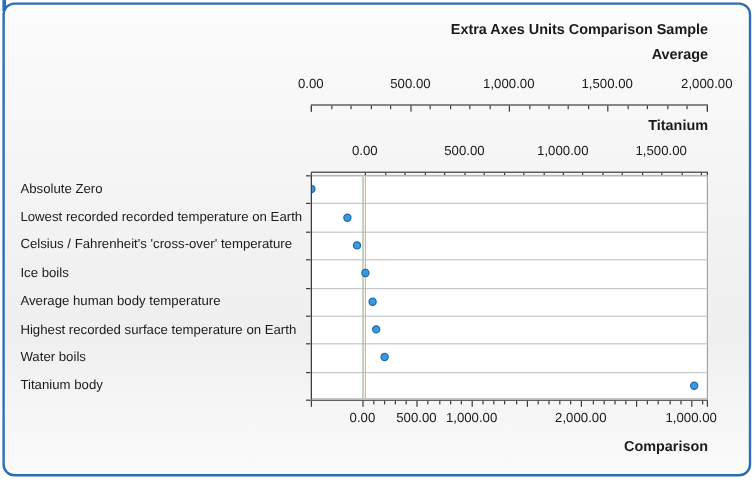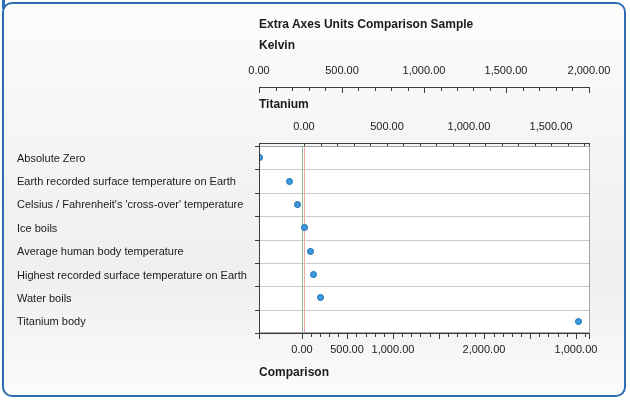--- a/index.html
+++ b/index.html
@@ -8,21 +8,21 @@
     font-family:"Liberation Sans",sans-serif;color:#1a1a1a;background:#ffffff;
   }
   .frame{
     position:absolute;left:2px;top:2px;width:624px;height:395px;
     border:2px solid #2d6db6;border-radius:10px;
     background:linear-gradient(180deg,#fcfcfc 0%,#f3f3f3 45%,#efefef 70%,#fbfbfb 100%);
     box-sizing:border-box;
   }
   .frame-notch{position:absolute;left:2px;top:0;width:3px;height:9px;background:#2d6db6;}
   .chart-title,.axis-name{
-    position:absolute;left:259px;width:331px;text-align:left;
+    position:absolute;left:259px;width:331px;text-align:right;
     font-size:12px;font-weight:bold;color:#1a1a1a;white-space:nowrap;
   }
   .chart-title{top:17px;}
   .tick-label{
     position:absolute;width:70px;margin-left:-35px;text-align:center;
     font-size:11px;color:#1a1a1a;white-space:nowrap;
   }
   .axis-line{position:absolute;height:1px;background:#3c3c3c;}
   .tick{position:absolute;width:1px;background:#3c3c3c;}
   .plot-area{
@@ -44,21 +44,21 @@
 </style>
 </head>
 <body>
 
 <div class="stage">
   <div class="frame"></div>
   <div class="frame-notch"></div>
 
   <div class="chart-title">Extra Axes Units Comparison Sample</div>
 
-  <div class="axis-name" style="top:38px">Kelvin</div>
+  <div class="axis-name" style="top:38px">Average</div>
   <div class="axis-name" style="top:97px">Titanium</div>
   <div class="axis-name" style="top:365px">Comparison</div>
 
   <div id="axes-layer">
       <div class="axis-line" style="left: 259px; top: 87px; width: 331px; background: rgb(60, 60, 60);"></div>
       <div class="tick" style="left: 259px; top: 88px; height: 5px; background: rgb(60, 60, 60);"></div>
       <div class="tick" style="left: 589px; top: 88px; height: 5px; background: rgb(60, 60, 60);"></div>
       <div class="tick" style="left: 259px; top: 88px; height: 5px; background: rgb(60, 60, 60);"></div>
       <div class="tick" style="left: 342px; top: 88px; height: 5px; background: rgb(60, 60, 60);"></div>
       <div class="tick" style="left: 424px; top: 88px; height: 5px; background: rgb(60, 60, 60);"></div>
@@ -146,21 +146,21 @@
       <div class="tick" style="left: 567px; top: 334px; height: 3px; background: rgb(60, 60, 60);"></div>
       <div class="tick" style="left: 585px; top: 334px; height: 3px; background: rgb(60, 60, 60);"></div>
       <div class="tick-label" style="left: 302px; top: 343px;">0.00</div>
       <div class="tick-label" style="left: 347px; top: 343px;">500.00</div>
       <div class="tick-label" style="left: 393px; top: 343px;">1,000.00</div>
       <div class="tick-label" style="left: 484px; top: 343px;">2,000.00</div>
       <div class="tick-label" style="left: 576px; top: 343px;">1,000.00</div>
     </div>
   <div id="categories-layer">
       <div class="category-label" style="top: 146px; height: 23.375px;">Absolute Zero</div>
-      <div class="category-label" style="top: 169.375px; height: 23.375px;">Earth recorded surface temperature on Earth</div>
+      <div class="category-label" style="top: 169.375px; height: 23.375px;">Lowest recorded recorded temperature on Earth</div>
       <div class="category-label" style="top: 192.75px; height: 23.375px;">Celsius / Fahrenheit's 'cross-over' temperature</div>
       <div class="category-label" style="top: 216.125px; height: 23.375px;">Ice boils</div>
       <div class="category-label" style="top: 239.5px; height: 23.375px;">Average human body temperature</div>
       <div class="category-label" style="top: 262.875px; height: 23.375px;">Highest recorded surface temperature on Earth</div>
       <div class="category-label" style="top: 286.25px; height: 23.375px;">Water boils</div>
       <div class="category-label" style="top: 309.625px; height: 23.375px;">Titanium body</div>
       <div class="cat-tick" style="left: 255px; top: 146px; width: 4px;"></div>
       <div class="cat-tick" style="left: 255px; top: 169px; width: 4px;"></div>
       <div class="cat-tick" style="left: 255px; top: 193px; width: 4px;"></div>
       <div class="cat-tick" style="left: 255px; top: 216px; width: 4px;"></div>

